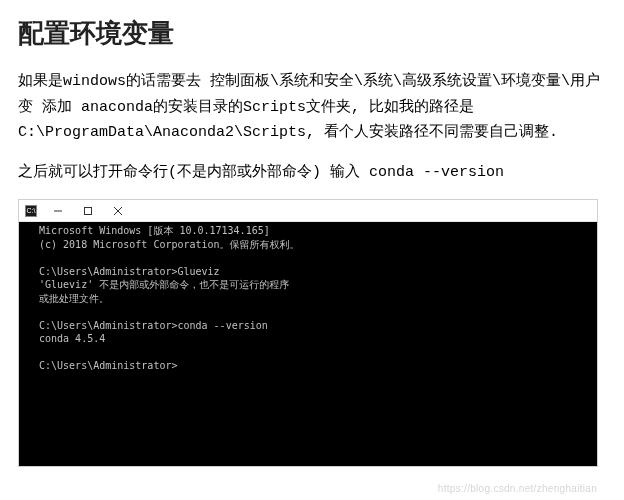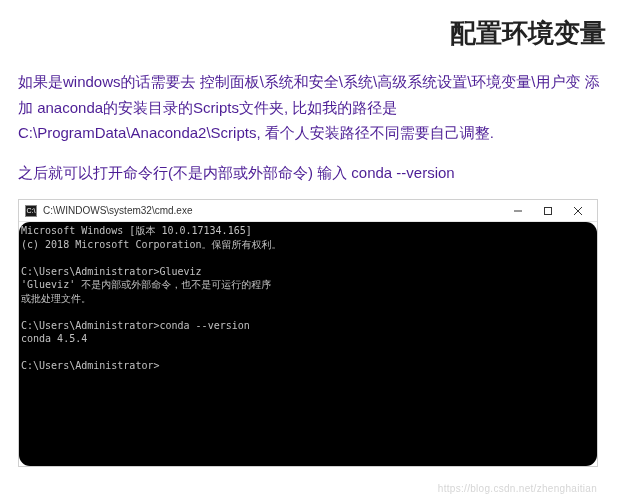--- a/index.html
+++ b/index.html
@@ -9,27 +9,27 @@
     height: 500px;
     background: #ffffff;
     padding: 16px 18px;
     color: #333;
   }
   h1[data-name="section-heading"] {
     font-size: 26px;
     font-weight: 700;
     color: #222;
     margin-bottom: 18px;
-    text-align: right;
   }
   p.body-text {
     font-size: 15px;
     line-height: 1.7;
-    color: #4c1d95;
+    color: #000000;
     margin-bottom: 14px;
+    font-family: Liberation Mono, monospace;
   }
   .terminal-window {
     width: 580px;
     height: 268px;
     border: 1px solid #d0d0d0;
     margin-top: 4px;
     position: relative;
     background: #fff;
   }
   .title-bar {
@@ -65,25 +65,24 @@
     font-size: 10px;
     color: #333;
   }
   .window-controls span svg { display: block; }
   .terminal-body {
     background: #000000;
     color: #c0c0c0;
     font-family: "Consolas", "SimSun", monospace;
     font-size: 10px;
     line-height: 1.35;
-    padding: 2px 2px;
+    padding: 2px 20px;
     height: calc(100% - 22px);
     white-space: pre;
     overflow: hidden;
-    border-radius: 11px;
   }
   .watermark {
     position: absolute;
     right: 27px;
     bottom: 6px;
     font-size: 10px;
     color: #d6d6d6;
     letter-spacing: 0.3px;
   }
 </style>
@@ -92,21 +91,20 @@
 
 <h1 data-name="section-heading">配置环境变量</h1>
 
 <p class="body-text" data-name="body-paragraph-1">如果是windows的话需要去 控制面板\系统和安全\系统\高级系统设置\环境变量\用户变 添加 anaconda的安装目录的Scripts文件夹, 比如我的路径是C:\ProgramData\Anaconda2\Scripts, 看个人安装路径不同需要自己调整.</p>
 
 <p class="body-text" data-name="body-paragraph-2">之后就可以打开命令行(不是内部或外部命令) 输入 conda --version</p>
 
 <div class="terminal-window" data-name="terminal-screenshot">
   <div class="title-bar" data-name="window-title-bar">
     <span class="cmd-icon" data-name="cmd-icon">C:\</span>
-    <span class="title-bar-text" data-name="window-title-text">C:\WINDOWS\system32\cmd.exe</span>
     <div class="window-controls" data-name="window-controls">
       <span data-name="minimize-button">
         <svg width="10" height="10" viewBox="0 0 10 10">
             <line x1="1" y1="5" x2="9" y2="5" stroke="#333" stroke-width="1"></line>
           </svg>
       </span>
       <span data-name="maximize-button">
         <svg width="10" height="10" viewBox="0 0 10 10">
             <rect x="1.5" y="1.5" width="7" height="7" fill="none" stroke="#333" stroke-width="1"></rect>
           </svg>

